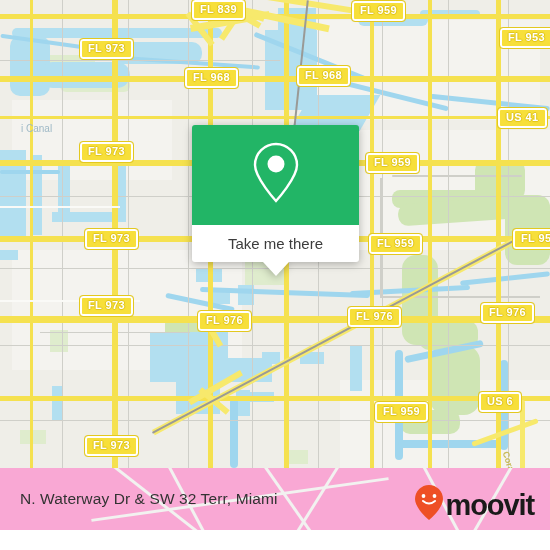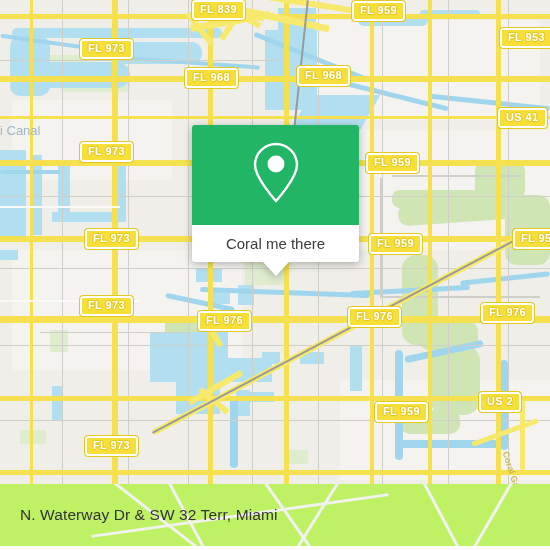--- a/index.html
+++ b/index.html
@@ -64,22 +64,23 @@
   .streetname {
     position: absolute;
     color: #c9ba5a;
     font-size: 9px;
     font-weight: bold;
     white-space: nowrap;
   }
   .canal-name {
     position: absolute;
     color: #9fb9c6;
-    font-size: 13px;
+    font-size: 10px;
     white-space: nowrap;
+    padding-left: 21px;
   }
 
   
   #attribution {
     position: absolute;
     left: 0; top: 464px;
     height: 24px;
     padding: 0 8px 0 8px;
     display: flex; align-items: center;
     background: rgba(255,255,255,.78);
@@ -117,23 +118,23 @@
     margin-left: -13px;
     width: 0; height: 0;
     border-left: 13px solid transparent;
     border-right: 13px solid transparent;
     border-top: 14px solid #ffffff;
   }
 
   
   #footer {
     position: absolute;
-    left: 0; top: 484px;
+    left: 0; top: 468px;
     width: 550px; height: 62px;
-    background: #bef264;
+    background: #f9a8d4;
     overflow: hidden;
   }
   .wm { position: absolute; background: #f2f2f0; }
   #footer-inner {
     position: relative;
     width: 550px; height: 62px;
     display: flex; align-items: center;
     z-index: 5;
   }
   #footer-title {
@@ -318,45 +319,56 @@
     <div class="shield" style="left:366px;top:153px;">FL 959</div>
     <div class="shield" style="left:85px;top:229px;">FL 973</div>
     <div class="shield" style="left:369px;top:234px;">FL 959</div>
     <div class="shield" style="left:513px;top:229px;">FL 953</div>
     <div class="shield" style="left:80px;top:296px;">FL 973</div>
     <div class="shield" style="left:198px;top:311px;">FL 976</div>
     <div class="shield" style="left:348px;top:307px;">FL 976</div>
     <div class="shield" style="left:481px;top:303px;">FL 976</div>
     <div class="shield" style="left:85px;top:436px;">FL 973</div>
     <div class="shield" style="left:375px;top:402px;">FL 959</div>
-    <div class="shield" style="left:479px;top:392px;">US 2</div>
+    <div class="shield" style="left:479px;top:392px;">US 6</div>
 
   </div>
 
   <div id="callout">
     <div id="callout-head">
       <span>
         <svg width="54" height="66" viewBox="0 0 54 66" fill="none">
           <path d="M27 4 C15.4 4 6 13.4 6 25 C6 38 27 61 27 61 C27 61 48 38 48 25 C48 13.4 38.6 4 27 4 Z" stroke="#ffffff" stroke-width="2.4" fill="none"></path>
           <circle cx="27" cy="24" r="8.5" fill="#ffffff"></circle>
         </svg>
       </span>
     </div>
-    <div id="callout-foot">Coral me there</div>
+    <div id="callout-foot">Take me there</div>
     <div id="callout-tip"></div>
   </div>
 
   <div id="footer">
 
     <div class="wm" style="left:-20px;top:-10px;width:250px;height:3px;transform:rotate(38deg);"></div>
     <div class="wm" style="left:60px;top:-20px;width:200px;height:3px;transform:rotate(62deg);"></div>
     <div class="wm" style="left:150px;top:-10px;width:220px;height:3px;transform:rotate(55deg);"></div>
     <div class="wm" style="left:230px;top:10px;width:200px;height:3px;transform:rotate(-58deg);"></div>
     <div class="wm" style="left:330px;top:-10px;width:180px;height:3px;transform:rotate(62deg);"></div>
     <div class="wm" style="left:430px;top:0px;width:160px;height:3px;transform:rotate(-60deg);"></div>
     <div class="wm" style="left:90px;top:30px;width:300px;height:3px;transform:rotate(-8deg);"></div>
 
     <div id="footer-inner">
       <div id="footer-title">N. Waterway Dr &amp; SW 32 Terr, Miami</div>
+      <div id="moovit-logo">
+        <span>
+          <svg width="30" height="38" viewBox="0 0 30 38">
+            <path d="M15 1 C7.3 1 1 7.3 1 15 C1 24.5 15 36 15 36 C15 36 29 24.5 29 15 C29 7.3 22.7 1 15 1 Z" fill="#ee4f25"></path>
+            <circle cx="9.5" cy="12" r="1.9" fill="#ffffff"></circle>
+            <circle cx="20.5" cy="12" r="1.9" fill="#ffffff"></circle>
+            <path d="M9 17 Q15 22 21 17" stroke="#ffffff" stroke-width="2" fill="none" stroke-linecap="round"></path>
+          </svg>
+        </span>
+        <span id="moovit-word">moovit</span>
+      </div>
     </div>
   </div>
 
 </div>
 
 </body></html>

